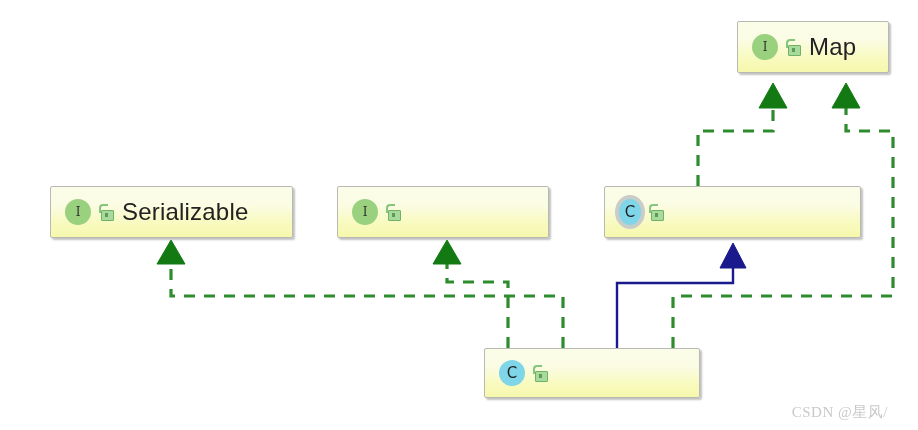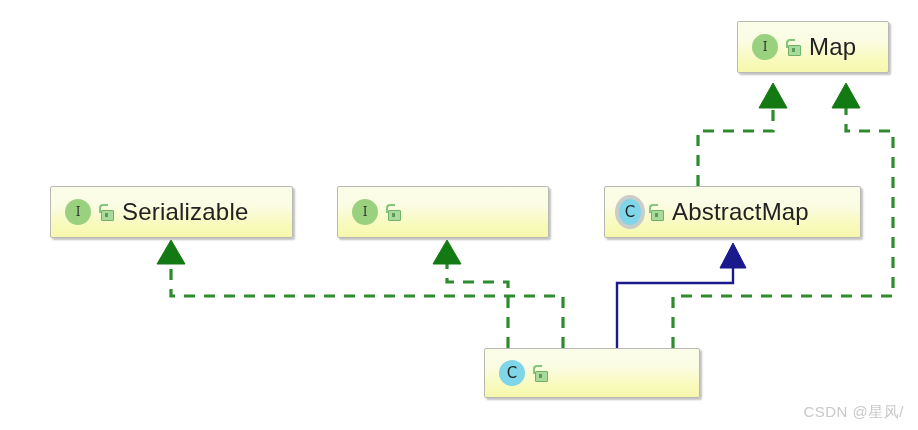--- a/index.html
+++ b/index.html
@@ -95,24 +95,24 @@
   }
   .node-label{
     font-size:24px;
     color:#222222;
     letter-spacing:0.2px;
     font-family:Liberation Sans, sans-serif;
     padding-left:2px;
   }
   #watermark{
     position:absolute;
-    right:14px;bottom:8px;
+    right:30px;bottom:8px;
     font-size:15px;
     color:#c9c9c9;
-    font-family:Liberation Sans, sans-serif;
+    font-family:Liberation Serif, serif;
     letter-spacing:0.5px;
     user-select:none;
   }
   #node-map{ left:737px; top:21px; width:152px; height:52px; }
   #node-serializable{ left:50px; top:186px; width:243px; height:52px; }
   #node-cloneable{ left:337px; top:186px; width:212px; height:52px; }
   #node-abstractmap{ left:604px; top:186px; width:257px; height:52px; }
   #node-hashmap{ left:484px; top:348px; width:216px; height:50px; }
 </style>
 </head>
@@ -171,21 +171,20 @@
       <span class="body"></span>
   </span>
 </div>
 
 <div class="node" id="node-abstractmap">
   <span class="badge cls abstract">C</span>
   <span class="lock">
     <span class="shackle"></span>
       <span class="body"></span>
   </span>
-  <span class="node-label">AbstractMap</span>
 </div>
 
 <div class="node" id="node-hashmap">
   <span class="badge cls">C</span>
   <span class="lock">
     <span class="shackle"></span>
       <span class="body"></span>
   </span>
 </div>
 

